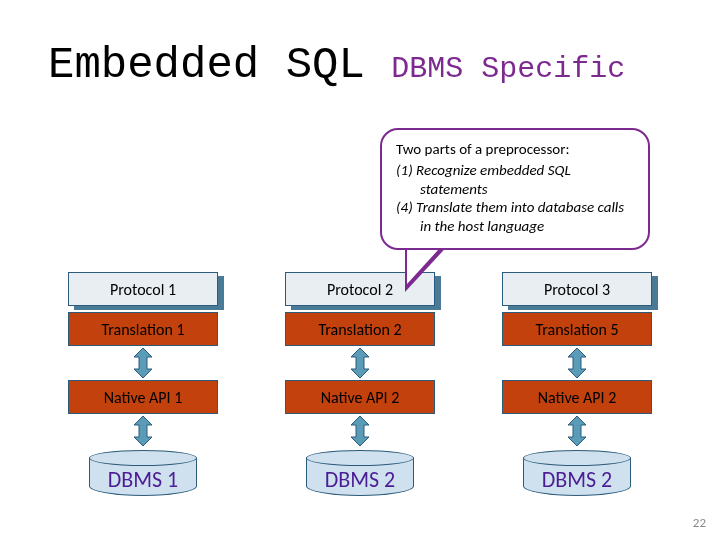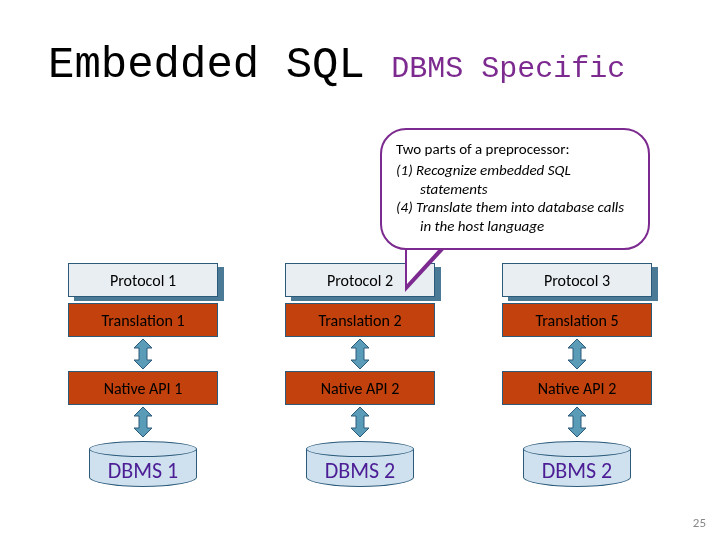--- a/index.html
+++ b/index.html
@@ -11,21 +11,21 @@
   .title {
     position: absolute; left: 48px; top: 40px;
     font-size: 44px; color: #000; font-family: Liberation Mono, monospace;
   }
   .title .sub {
     font-size: 30px; color: #7c2a8f; font-weight: 400;
   }
   .callout {
     position: absolute; left: 380px; top: 128px;
     width: 270px; background: #fff;
-    border: 2px solid #7c2a8f; border-radius: 26px;
+    border: 2px solid #7c2a8f; border-radius: 18px;
     padding: 10px 14px 12px 14px;
     font-size: 15px; line-height: 1.25; color: #000;
     z-index: 4;
   }
   .callout ol { list-style: none; margin-top: 2px; }
   .callout li { padding-left: 24px; text-indent: -24px; font-style: italic; }
   .tail {
     position: absolute; left: 405px; top: 240px; z-index: 3;
     width: 0; height: 0;
     border-left: 0 solid transparent;
@@ -33,21 +33,21 @@
     border-top: 52px solid #7c2a8f;
   }
   .tail-inner {
     position: absolute; left: 407px; top: 238px; z-index: 3;
     width: 0; height: 0;
     border-left: 0 solid transparent;
     border-right: 42px solid transparent;
     border-top: 46px solid #fff;
   }
   .cols {
-    position: absolute; left: 58px; top: 263px; right: 58px;
+    position: absolute; left: 58px; top: 272px; right: 58px;
     display: flex; justify-content: space-between;
   }
   .col { width: 170px; display: flex; flex-direction: column; align-items: center; }
   .box {
     width: 150px; height: 34px;
     border: 1.5px solid #2b5a7a;
     background: #c2410c;
     display: flex; align-items: center; justify-content: center;
     font-size: 16px; font-family: Calibri, Arial, sans-serif;
     color: #000; position: relative; z-index: 2;
@@ -165,13 +165,13 @@
     </div>
     <div class="cyl">
       <div class="body"></div>
         <div class="top"></div>
       <div class="label">DBMS 2</div>
     </div>
   </div>
 
 </div>
 
-<div class="pagenum">25</div>
+<div class="pagenum">22</div>
 
 </body></html>

